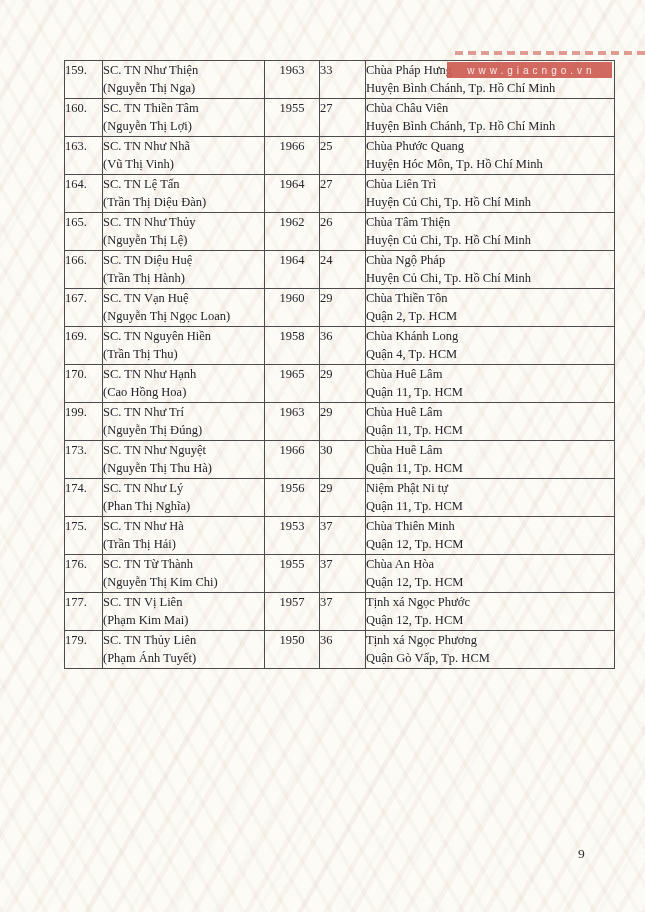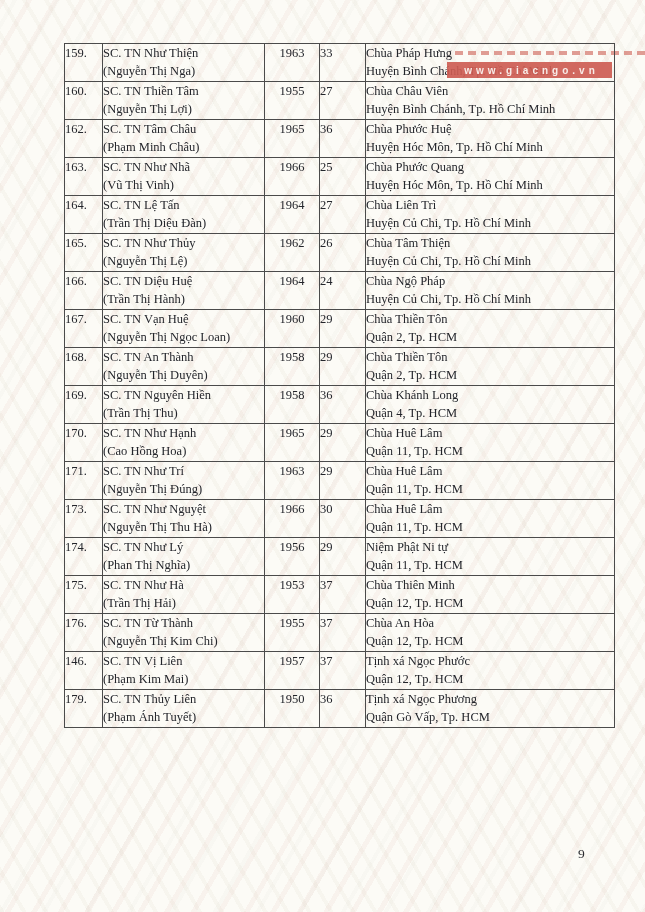--- a/index.html
+++ b/index.html
@@ -13,21 +13,21 @@
     width: 645px; height: 912px;
     overflow: hidden;
     background-color: #fcfbf6;
     background-image:
       repeating-linear-gradient(120deg, rgba(216,168,158,0.10) 0 5px, transparent 5px 23px),
       repeating-linear-gradient(60deg, rgba(190,180,150,0.08) 0 4px, transparent 4px 19px),
       repeating-linear-gradient(120deg, transparent 0 11px, rgba(200,200,190,0.07) 11px 15px, transparent 15px 37px);
   }
   table.dir {
     position: absolute;
-    left: 64px; top: 43px;
+    left: 64px; top: 60px;
     width: 546px;
     border-collapse: collapse;
     table-layout: fixed;
     padding-left: 16px;
   }
   table.dir td {
     border: 1px solid #4b4b4b;
     vertical-align: top;
     font-size: 12.5px;
     line-height: 17.5px;
@@ -53,21 +53,21 @@
     left: 447px; top: 62px;
     width: 165px; height: 16px;
     background: rgba(205,92,82,0.92);
     display: flex;
     align-items: center;
     justify-content: center;
     z-index: 5;
   }
   .wm-banner span {
     font-family: "Liberation Sans", sans-serif;
-    font-weight: bold;
+    font-weight: normal;
     font-size: 10px;
     letter-spacing: 4px;
     color: #f8ece8;
     white-space: nowrap;
     padding-left: 4px;
   }
   .pagenum {
     position: absolute;
     left: 578px; top: 846px;
     font-size: 13.5px;
@@ -120,39 +120,20 @@
           <td class="c-count">
             <div>27</div>
           </td>
           <td class="c-temple">
             <div>Chùa Châu Viên</div>
             <div>Huyện Bình Chánh, Tp. Hồ Chí Minh</div>
           </td>
         </tr>
         <tr>
           <td class="c-no">
-            <div>162.</div>
-          </td>
-          <td class="c-name">
-            <div>SC. TN Tâm Châu</div>
-            <div>(Phạm Minh Châu)</div>
-          </td>
-          <td class="c-year">
-            <div>1965</div>
-          </td>
-          <td class="c-count">
-            <div>36</div>
-          </td>
-          <td class="c-temple">
-            <div>Chùa Phước Huệ</div>
-            <div>Huyện Hóc Môn, Tp. Hồ Chí Minh</div>
-          </td>
-        </tr>
-        <tr>
-          <td class="c-no">
             <div>163.</div>
           </td>
           <td class="c-name">
             <div>SC. TN Như Nhã</div>
             <div>(Vũ Thị Vinh)</div>
           </td>
           <td class="c-year">
             <div>1966</div>
           </td>
           <td class="c-count">
@@ -234,39 +215,20 @@
           <td class="c-count">
             <div>29</div>
           </td>
           <td class="c-temple">
             <div>Chùa Thiền Tôn</div>
             <div>Quận 2, Tp. HCM</div>
           </td>
         </tr>
         <tr>
           <td class="c-no">
-            <div>168.</div>
-          </td>
-          <td class="c-name">
-            <div>SC. TN An Thành</div>
-            <div>(Nguyễn Thị Duyên)</div>
-          </td>
-          <td class="c-year">
-            <div>1958</div>
-          </td>
-          <td class="c-count">
-            <div>29</div>
-          </td>
-          <td class="c-temple">
-            <div>Chùa Thiền Tôn</div>
-            <div>Quận 2, Tp. HCM</div>
-          </td>
-        </tr>
-        <tr>
-          <td class="c-no">
             <div>169.</div>
           </td>
           <td class="c-name">
             <div>SC. TN Nguyên Hiền</div>
             <div>(Trần Thị Thu)</div>
           </td>
           <td class="c-year">
             <div>1958</div>
           </td>
           <td class="c-count">
@@ -291,21 +253,21 @@
           <td class="c-count">
             <div>29</div>
           </td>
           <td class="c-temple">
             <div>Chùa Huê Lâm</div>
             <div>Quận 11, Tp. HCM</div>
           </td>
         </tr>
         <tr>
           <td class="c-no">
-            <div>171.</div>
+            <div>199.</div>
           </td>
           <td class="c-name">
             <div>SC. TN Như Trí</div>
             <div>(Nguyễn Thị Đúng)</div>
           </td>
           <td class="c-year">
             <div>1963</div>
           </td>
           <td class="c-count">
             <div>29</div>
@@ -386,21 +348,21 @@
           <td class="c-count">
             <div>37</div>
           </td>
           <td class="c-temple">
             <div>Chùa An Hòa</div>
             <div>Quận 12, Tp. HCM</div>
           </td>
         </tr>
         <tr>
           <td class="c-no">
-            <div>146.</div>
+            <div>177.</div>
           </td>
           <td class="c-name">
             <div>SC. TN Vị Liên</div>
             <div>(Phạm Kim Mai)</div>
           </td>
           <td class="c-year">
             <div>1957</div>
           </td>
           <td class="c-count">
             <div>37</div>

